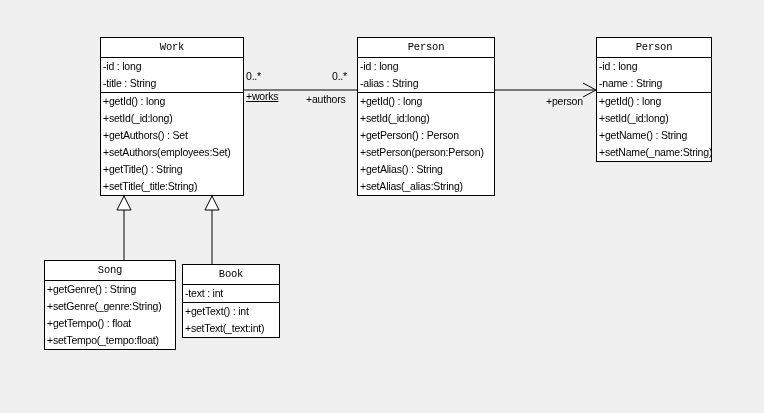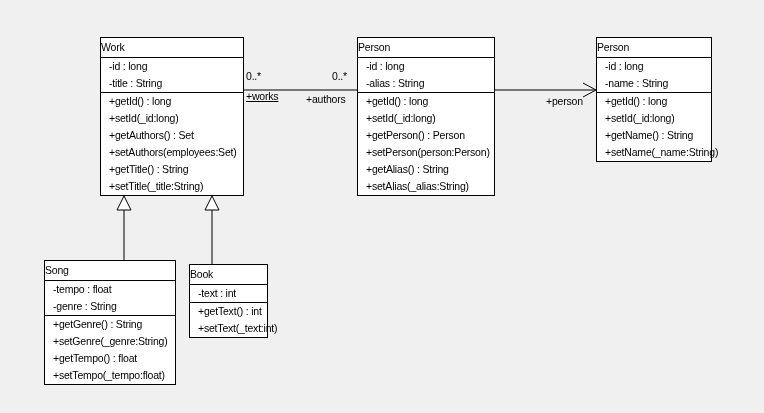--- a/index.html
+++ b/index.html
@@ -18,30 +18,31 @@
   }
   .uml-class{
     position:absolute;
     background:#ffffff;
     border:1px solid #000000;
     box-sizing:border-box;
   }
   .uml-title{
     height:19px;
     line-height:19px;
-    text-align:left;
+    text-align:center;
     white-space:nowrap;
+    font-family:Liberation Mono, monospace;
   }
   .uml-compartment{
     border-top:1px solid #000000;
   }
   .uml-row{
     height:17px;
     line-height:17px;
-    padding-left:8px;
+    padding-left:2px;
     white-space:nowrap;
   }
   .edge-label{
     position:absolute;
     height:13px;
     line-height:13px;
     white-space:nowrap;
     color:#000;
   }
   #wires{
@@ -108,32 +109,28 @@
       <div class="uml-row">+getId() : long</div>
       <div class="uml-row">+setId(_id:long)</div>
       <div class="uml-row">+getName() : String</div>
       <div class="uml-row">+setName(_name:String)</div>
     </div>
   </div>
 
   <div class="uml-class" style="left:44px;top:260px;width:132px;">
     <div class="uml-title">Song</div>
     <div class="uml-compartment">
-      <div class="uml-row">-tempo : float</div>
-      <div class="uml-row">-genre : String</div>
-    </div>
-    <div class="uml-compartment">
       <div class="uml-row">+getGenre() : String</div>
       <div class="uml-row">+setGenre(_genre:String)</div>
       <div class="uml-row">+getTempo() : float</div>
       <div class="uml-row">+setTempo(_tempo:float)</div>
     </div>
   </div>
 
-  <div class="uml-class" style="left:189px;top:264px;width:79px;">
+  <div class="uml-class" style="left:182px;top:264px;width:98px;">
     <div class="uml-title">Book</div>
     <div class="uml-compartment">
       <div class="uml-row">-text : int</div>
     </div>
     <div class="uml-compartment">
       <div class="uml-row">+getText() : int</div>
       <div class="uml-row">+setText(_text:int)</div>
     </div>
   </div>
 

